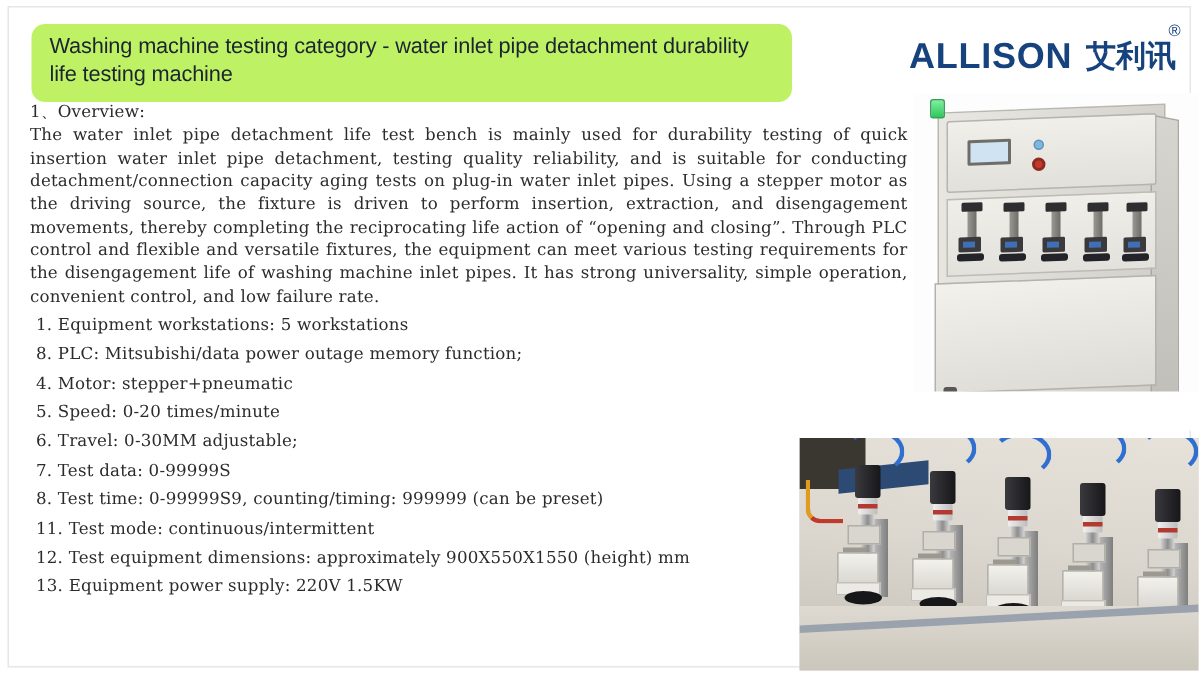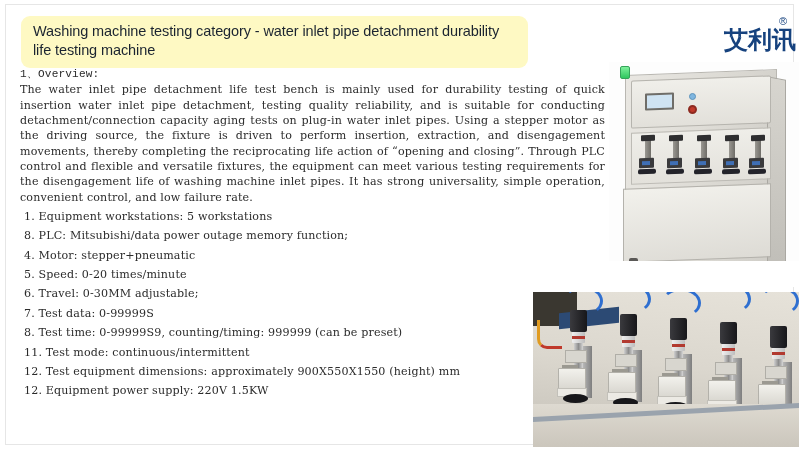--- a/index.html
+++ b/index.html
@@ -19,21 +19,21 @@
     background:#fff;
   }
 
   
   .title-box{
     position:absolute;
     left:15px;top:11px;
     width:507px;
     padding:6px 10px 8px 12px;
     box-sizing:border-box;
-    background:#fef9c3;
+    background:#bef264;
     border-radius:9px;
     color:#1b2430;
     font-family:"Liberation Sans", sans-serif;
     font-size:14.5px;
     line-height:19px;
     letter-spacing:-0.1px;
   }
 
   
   .brand{
@@ -42,21 +42,21 @@
     width:190px;height:34px;
     font-family:"Liberation Sans", sans-serif;
   }
   .brand-en{
     position:absolute;left:0;top:2px;
     font-size:24px;font-weight:bold;
     color:#16427e;letter-spacing:0.5px;
   }
   .brand-cn{
     position:absolute;left:118px;top:2px;
-    font-size:24px;font-weight:bold;
+    font-size:20px;font-weight:bold;
     color:#16427e;letter-spacing:0px;
   }
   .brand-reg{
     position:absolute;left:173px;top:-7px;
     font-size:11px;color:#16427e;
   }
 
   
   .doc{
     position:absolute;
@@ -64,21 +64,21 @@
     width:585px;
     font-family:"DejaVu Serif", serif;
     font-size:11.1px;
     line-height:15.35px;
     color:#2b2b2b;
     text-align:justify;
     text-align-last:left;
     letter-spacing:0.15px;
   }
   .doc p{margin:0;}
-  .sec-head{margin:0;font-family:Liberation Mono, monospace;}
+  .sec-head{margin:0;}
   .para{margin:0;}
   .plist{margin:0;padding:0;list-style:none;}
   .plist li{margin:4px;white-space:nowrap;}
 
   
   .photo1{
     position:absolute;
     left:603px;top:57px;
     width:190px;height:225px;
     background:#fdfdfd;
@@ -248,38 +248,39 @@
   }
 </style>
 </head>
 <body>
 
 <div class="page">
 
   <div class="title-box">Washing machine testing category - water inlet pipe detachment durability life testing machine</div>
 
   <div class="brand">
+    <span class="brand-en">ALLISON</span>
     <span class="brand-cn">艾利讯</span>
     <span class="brand-reg">®</span>
   </div>
 
   <div class="doc">
     <p class="sec-head">1、Overview:</p>
     <p class="para">The water inlet pipe detachment life test bench is mainly used for durability testing of quick insertion water inlet pipe detachment, testing quality reliability, and is suitable for conducting detachment/connection capacity aging tests on plug-in water inlet pipes. Using a stepper motor as the driving source, the fixture is driven to perform insertion, extraction, and disengagement movements, thereby completing the reciprocating life action of “opening and closing”. Through PLC control and flexible and versatile fixtures, the equipment can meet various testing requirements for the disengagement life of washing machine inlet pipes. It has strong universality, simple operation, convenient control, and low failure rate.</p>
     <ul class="plist">
       <li>1. Equipment workstations: 5 workstations</li>
       <li>8. PLC: Mitsubishi/data power outage memory function;</li>
       <li>4. Motor: stepper+pneumatic</li>
       <li>5. Speed: 0-20 times/minute</li>
       <li>6. Travel: 0-30MM adjustable;</li>
       <li>7. Test data: 0-99999S</li>
       <li>8. Test time: 0-99999S9, counting/timing: 999999 (can be preset)</li>
       <li>11. Test mode: continuous/intermittent</li>
       <li>12. Test equipment dimensions: approximately 900X550X1550 (height) mm</li>
-      <li>12. Equipment power supply: 220V 1.5KW</li>
+      <li>13. Equipment power supply: 220V 1.5KW</li>
     </ul>
   </div>
 
   <div class="photo1">
     <div class="p1-body"></div>
     <div class="p1-side"></div>
     <div class="p1-lower"></div>
     <div class="p1-mid"></div>
     <div class="p1-top-panel"></div>
     <div class="p1-hmi"></div>

